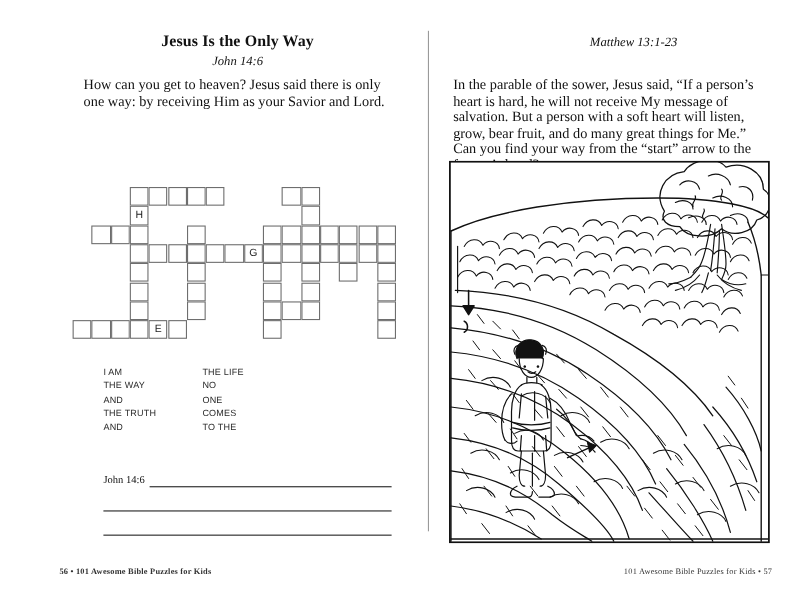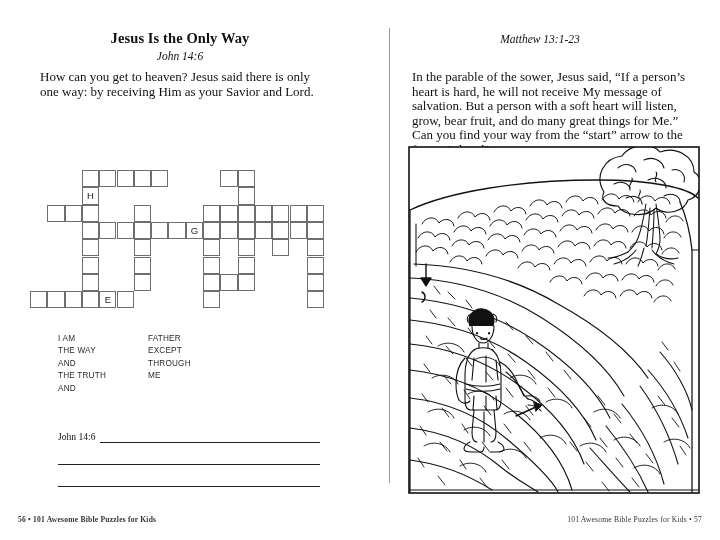--- a/index.html
+++ b/index.html
@@ -2,21 +2,21 @@
 <html><head>
 <meta charset="utf-8">
 <style>
   html,body{margin:0;padding:0;}
   body{
     width:720px;height:540px;background:#ffffff;overflow:hidden;
     font-family:"Liberation Serif",serif;color:#111;
     position:relative;
   }
   .spread{position:absolute;inset:0;display:flex;}
-  .page{position:relative;width:360px;height:540px;}
+  .page{position:relative;width:360px;height:540px;margin-left:36px;}
   .page.left{padding:0;}
   .gutter{position:absolute;left:389px;top:28px;width:1px;height:455px;background:#9a9a9a;}
 
   
   .title{
     text-align:center;font-weight:bold;font-size:14.5px;letter-spacing:.1px;
     font-family:"Liberation Serif",serif;
   }
   .subtitle{
     text-align:center;font-style:italic;font-size:11.5px;margin-top:3px;
@@ -151,24 +151,25 @@
 
     <div class="words" id="wordlist">
         <div class="wcol">
           <div>I AM</div>
           <div>THE WAY</div>
           <div>AND</div>
           <div>THE TRUTH</div>
           <div>AND</div>
         </div>
         <div class="wcol">
-          <div>FATHER</div>
-          <div>EXCEPT</div>
-          <div>THROUGH</div>
-          <div>ME</div>
+          <div>THE LIFE</div>
+          <div>NO</div>
+          <div>ONE</div>
+          <div>COMES</div>
+          <div>TO THE</div>
         </div>
       </div>
 
     <div class="ans">
       <div class="ansrow r1">
         <span class="anslabel">John 14:6</span>
         <span class="rule"></span>
       </div>
       <div class="ansrow r2">
         <span class="rule"></span>

